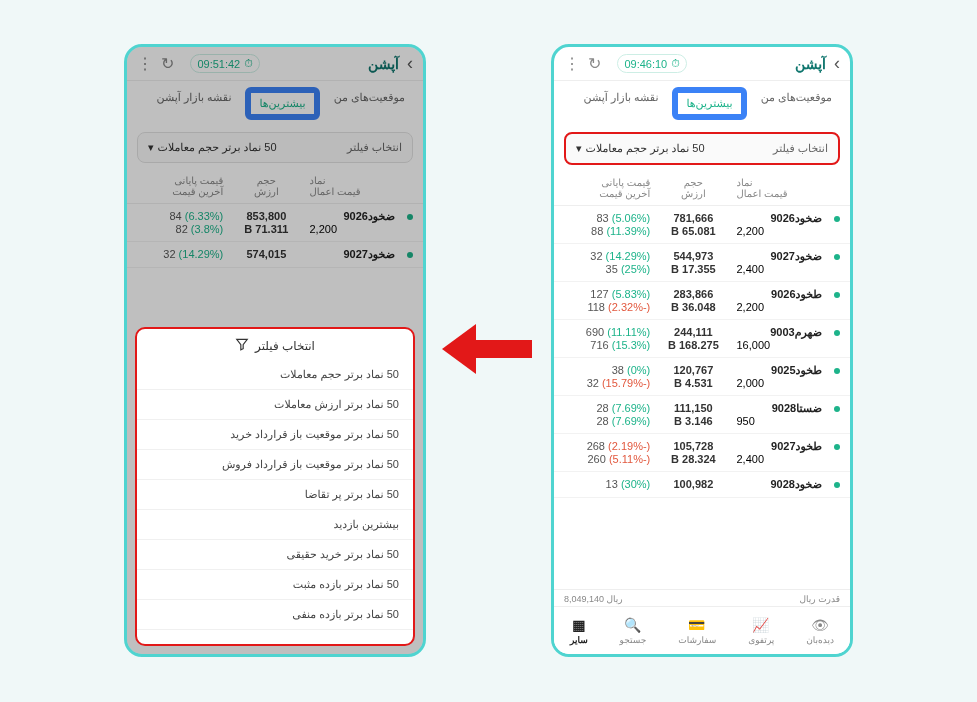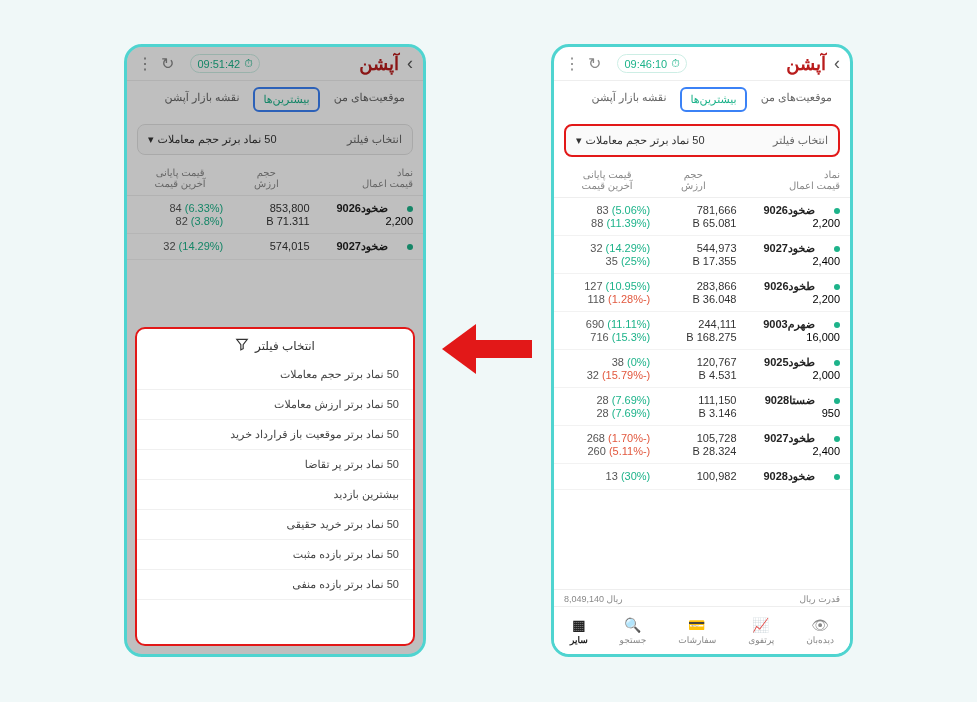--- a/index.html
+++ b/index.html
@@ -26,61 +26,61 @@
   .topbar {
     height: 34px;
     display: flex;
     align-items: center;
     padding: 0 10px;
     gap: 8px;
     direction: rtl;
     border-bottom: 1px solid #eee;
   }
   .back-chevron { color: #555; font-size: 18px; }
-  .title { font-size: 18px; font-weight: bold; color: #b91c1c; }
+  .title { font-size: 14px; font-weight: bold; color: #0f766e; }
   .time-pill {
     margin-right: auto;
     margin-left: 8px;
     display: flex; align-items: center; gap: 4px;
     color: #1db38a; font-size: 11px;
     border: 1px solid #cdeee5; border-radius: 10px; padding: 2px 6px;
   }
   .refresh-icon { color: #888; font-size: 16px; }
   .dots-icon { color: #888; font-size: 16px; }
 
   .tabs { direction: rtl; display: flex; gap: 6px; padding: 6px 10px; font-size: 11px; }
   .tab { padding: 4px 8px; color: #666; border-radius: 6px; }
-  .tab.active { border: 2px solid #3b82f6; color: #1db38a; }
+  .tab.active { border: 6px solid #3b82f6; color: #1db38a; }
 
   .filter-pill {
     direction: rtl;
     margin: 6px 10px;
     border: 1px solid #e2e2e2;
     border-radius: 8px;
     display: flex; align-items: center; justify-content: space-between;
     padding: 8px 10px; font-size: 11px; color: #666;
     background: #fafafa;
   }
   .filter-pill .sel { color: #333; display: flex; align-items: center; gap: 4px;}
   .red-box { border: 2px solid #e21818 !important; }
 
   .thead {
     direction: rtl; display: flex; padding: 6px 10px; font-size: 10px; color: #888;
     border-bottom: 1px solid #eee;
   }
-  .col1 { flex: 1.2; text-align: right; }
+  .col1 { flex: 1.2; text-align: left; }
   .col2 { flex: 1; text-align: center; }
-  .col3 { flex: 1; text-align: center; }
+  .col3 { flex: 1; text-align: right; }
 
   .rows { overflow: hidden; }
   .row { direction: rtl; display: flex; flex-direction: column; padding: 6px 10px; border-bottom: 1px solid #f2f2f2; font-size: 11px;}
   .row .line { display: flex; width: 100%; }
-  .symbol { font-weight: bold; color: #222; display: flex; align-items: center; gap: 19px;}
+  .symbol { font-weight: bold; color: #222; display: flex; align-items: center; gap: 12px;}
   .dot { width: 6px; height: 6px; border-radius: 50%; background: #1db38a; display: inline-block;}
-  .vol { text-align: right; color: #333; }
+  .vol { text-align: center; color: #333; font-weight: bold; }
   .pct { color: #1db38a; }
   .pct.neg { color: #e2583e; }
   .price { text-align: right; color: #555;}
 
   .bottom-nav {
     position: absolute; bottom: 0; left: 0; right: 0; height: 48px;
     border-top: 1px solid #eee; display: flex; align-items: center; justify-content: space-around;
     background: #fff; font-size: 9px; color: #888; direction: rtl;
   }
   .bn-item { display: flex; flex-direction: column; align-items: center; gap: 2px;}
@@ -195,26 +195,26 @@
         <div class="col3 price"><span class="pct ">(25%)</span> 35</div>
       </div>
       </div>
       <div class="row">
       <div class="line">
         <div class="col1 symbol">
             <span class="dot"></span>
             <span>طخود9026</span>
           </div>
         <div class="col2 vol">283,866</div>
-        <div class="col3 price"><span class="pct ">(10.95%)</span> 127</div>
+        <div class="col3 price"><span class="pct ">(5.83%)</span> 127</div>
       </div>
       <div class="line">
         <div class="col1">2,200</div>
         <div class="col2 vol">36.048 B</div>
-        <div class="col3 price"><span class="pct neg">(-1.28%)</span> 118</div>
+        <div class="col3 price"><span class="pct neg">(-2.32%)</span> 118</div>
       </div>
       </div>
       <div class="row">
       <div class="line">
         <div class="col1 symbol">
             <span class="dot"></span>
             <span>ضهرم9003</span>
           </div>
         <div class="col2 vol">244,111</div>
         <div class="col3 price"><span class="pct ">(11.11%)</span> 690</div>
@@ -255,21 +255,21 @@
         <div class="col3 price"><span class="pct ">(7.69%)</span> 28</div>
       </div>
       </div>
       <div class="row">
       <div class="line">
         <div class="col1 symbol">
             <span class="dot"></span>
             <span>طخود9027</span>
           </div>
         <div class="col2 vol">105,728</div>
-        <div class="col3 price"><span class="pct neg">(-1.70%)</span> 268</div>
+        <div class="col3 price"><span class="pct neg">(-2.19%)</span> 268</div>
       </div>
       <div class="line">
         <div class="col1">2,400</div>
         <div class="col2 vol">28.324 B</div>
         <div class="col3 price"><span class="pct neg">(-5.11%)</span> 260</div>
       </div>
       </div>
       <div class="row">
       <div class="line">
         <div class="col1 symbol">
@@ -395,20 +395,21 @@
         <svg width="14" height="14" viewBox="0 0 24 24" fill="none" stroke="#333" stroke-width="2">
             <polygon points="3 4 21 4 14 13 14 20 10 22 10 13 3 4"></polygon>
           </svg>
       </span>
       <span>انتخاب فیلتر</span>
     </div>
     <div id="sheet-items">
         <div class="sheet-item">50 نماد برتر حجم معاملات</div>
         <div class="sheet-item">50 نماد برتر ارزش معاملات</div>
         <div class="sheet-item">50 نماد برتر موقعیت باز قرارداد خرید</div>
+        <div class="sheet-item">50 نماد برتر موقعیت باز قرارداد فروش</div>
         <div class="sheet-item">50 نماد برتر پر تقاضا</div>
         <div class="sheet-item">بیشترین بازدید</div>
         <div class="sheet-item">50 نماد برتر خرید حقیقی</div>
         <div class="sheet-item">50 نماد برتر بازده مثبت</div>
         <div class="sheet-item">50 نماد برتر بازده منفی</div>
       </div>
   </div>
 </div>
 
 <div class="arrow">

